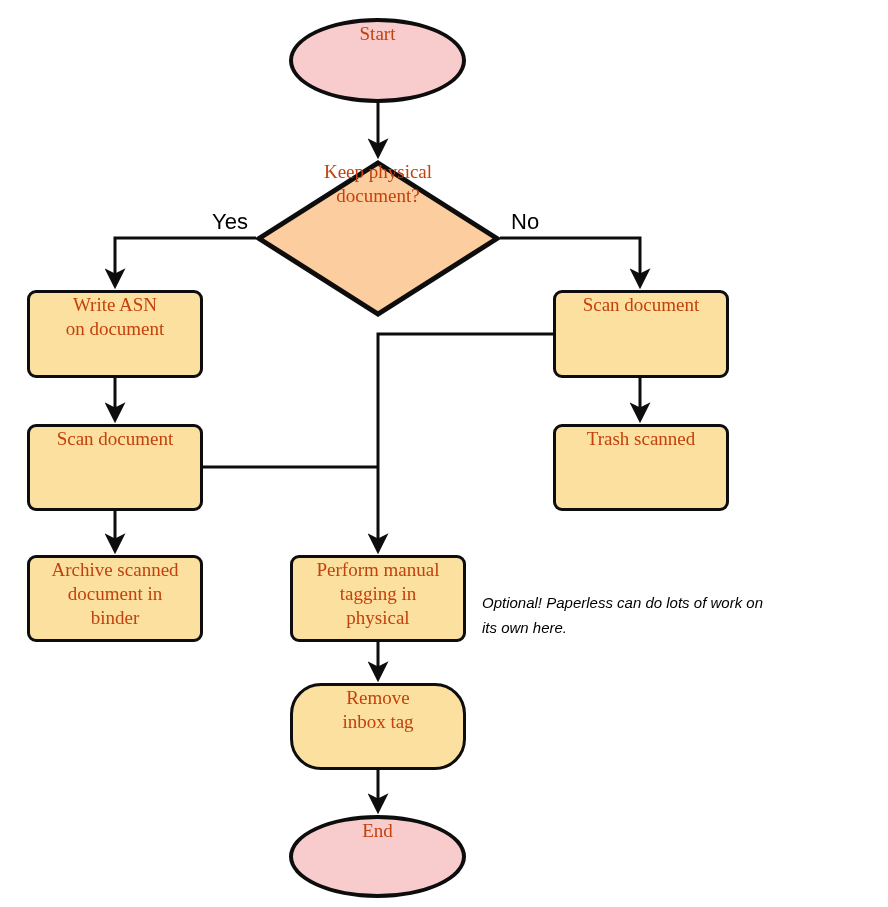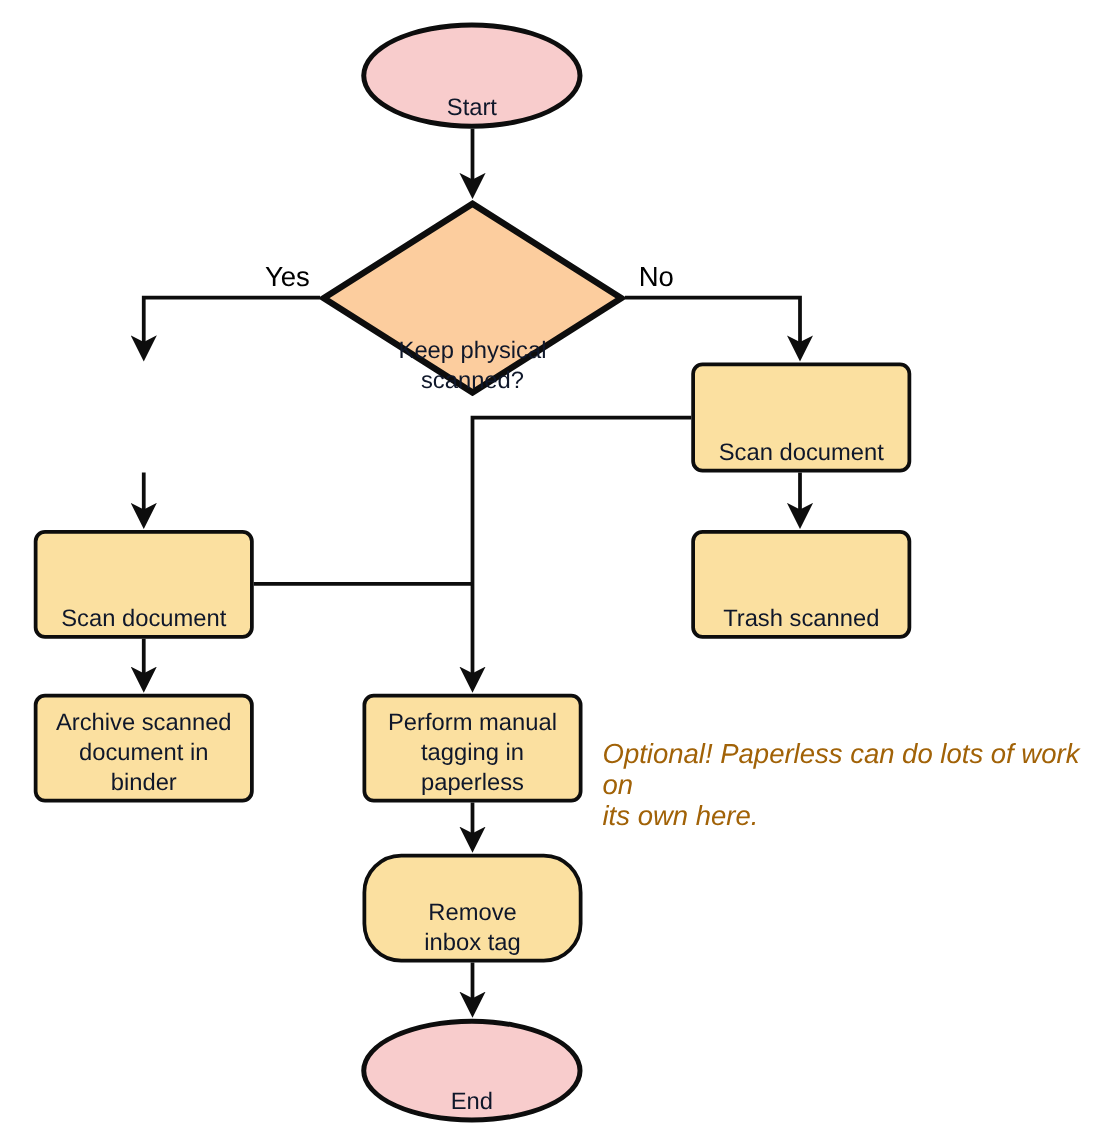--- a/index.html
+++ b/index.html
@@ -22,28 +22,29 @@
   #edges {
     position: absolute;
     top: 0;
     left: 0;
     width: 888px;
     height: 907px;
   }
   .node {
     position: absolute;
     display: flex;
-    align-items: flex-end;
+    align-items: flex-start;
     justify-content: center;
     text-align: center;
     box-sizing: border-box;
-    color: #0f172a;
+    color: #c2410c;
     font-size: 19px;
     line-height: 24px;
     white-space: pre-line;
+    font-family: Liberation Serif, serif;
   }
   .node.process {
     border: 3px solid #0d0d0d;
     border-radius: 9px;
     background: #FBE0A0;
   }
   .node.terminator {
     border: 4px solid #0d0d0d;
     border-radius: 50%;
     background: #F8CCCC;
@@ -68,23 +69,23 @@
     position: absolute;
     font-size: 22px;
     color: #000000;
     background: #ffffff;
     padding: 0 3px;
     line-height: 22px;
   }
   .annotation {
     position: absolute;
     font-style: italic;
-    font-size: 22px;
+    font-size: 15px;
     line-height: 25px;
-    color: #a16207;
+    color: #000000;
     white-space: pre-line;
   }
 </style>
 </head>
 <body>
 
 <div id="canvas">
 
   <svg id="edges" viewBox="0 0 888 907" xmlns="http://www.w3.org/2000/svg">
     <defs>
@@ -119,26 +120,30 @@
 
   <div class="node terminator" style="left:289px; top:18px; width:177px; height:85px;">
     <span>Start</span>
   </div>
 
   <div class="node decision" style="left:256px; top:160px; width:244px; height:157px;">
     <svg class="diamond-shape" viewBox="0 0 244 157" preserveAspectRatio="none" xmlns="http://www.w3.org/2000/svg">
       <polygon points="122,3 241,78.5 122,154 3,78.5" fill="#FCCD9E" stroke="#0d0d0d" stroke-width="5" stroke-linejoin="miter"></polygon>
     </svg>
     <span class="dlabel">Keep physical
-scanned?</span>
+document?</span>
   </div>
 
   <div class="edge-label" style="left:209px; top:211px;">Yes</div>
   <div class="edge-label" style="left:508px; top:211px;">No</div>
 
+  <div class="node process" style="left:27px; top:290px; width:176px; height:88px;">
+    <span>Write ASN
+on document</span>
+  </div>
 
   <div class="node process" style="left:27px; top:424px; width:176px; height:87px;">
     <span>Scan document</span>
   </div>
 
   <div class="node process" style="left:27px; top:555px; width:176px; height:87px;">
     <span>Archive scanned
 document in
 binder</span>
   </div>
@@ -147,21 +152,21 @@
     <span>Scan document</span>
   </div>
 
   <div class="node process" style="left:553px; top:424px; width:176px; height:87px;">
     <span>Trash scanned</span>
   </div>
 
   <div class="node process" style="left:290px; top:555px; width:176px; height:87px;">
     <span>Perform manual
 tagging in
-paperless</span>
+physical</span>
   </div>
 
   <div class="node process" style="left:290px; top:683px; width:176px; height:87px;border-radius:31px;">
     <span>Remove
 inbox tag</span>
   </div>
 
   <div class="node terminator" style="left:289px; top:815px; width:177px; height:83px;">
     <span>End</span>
   </div>

